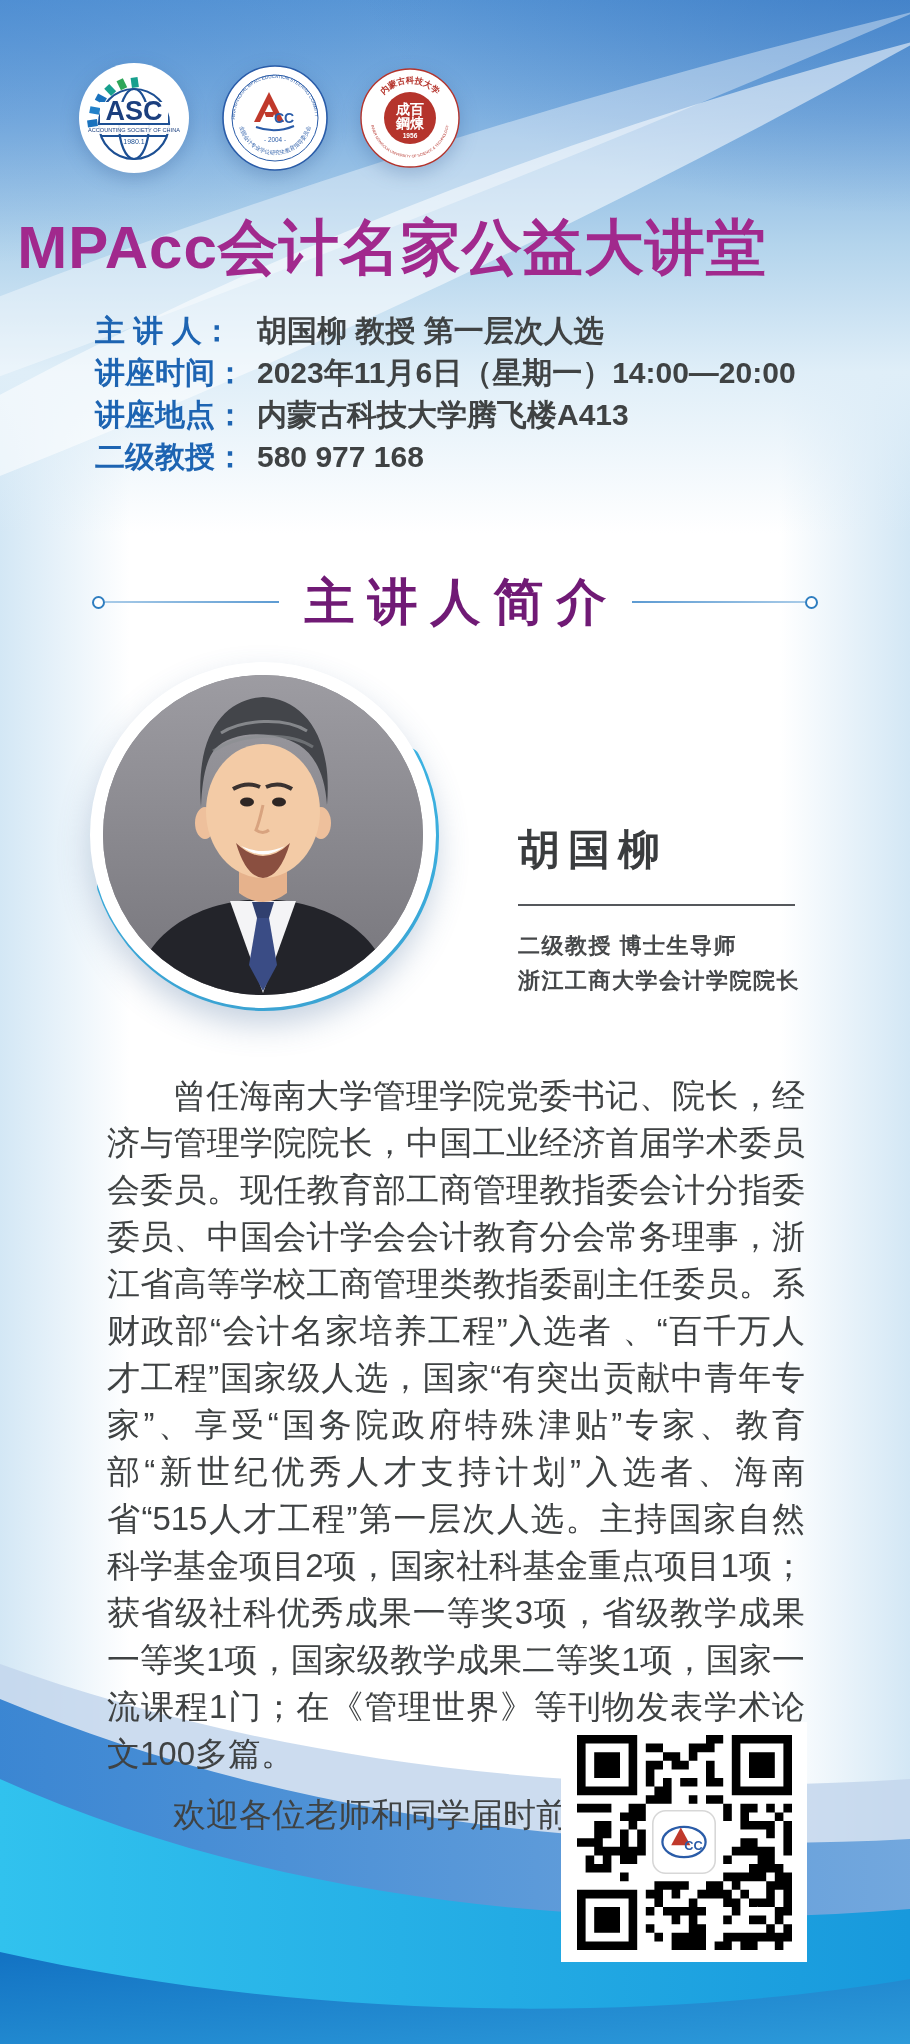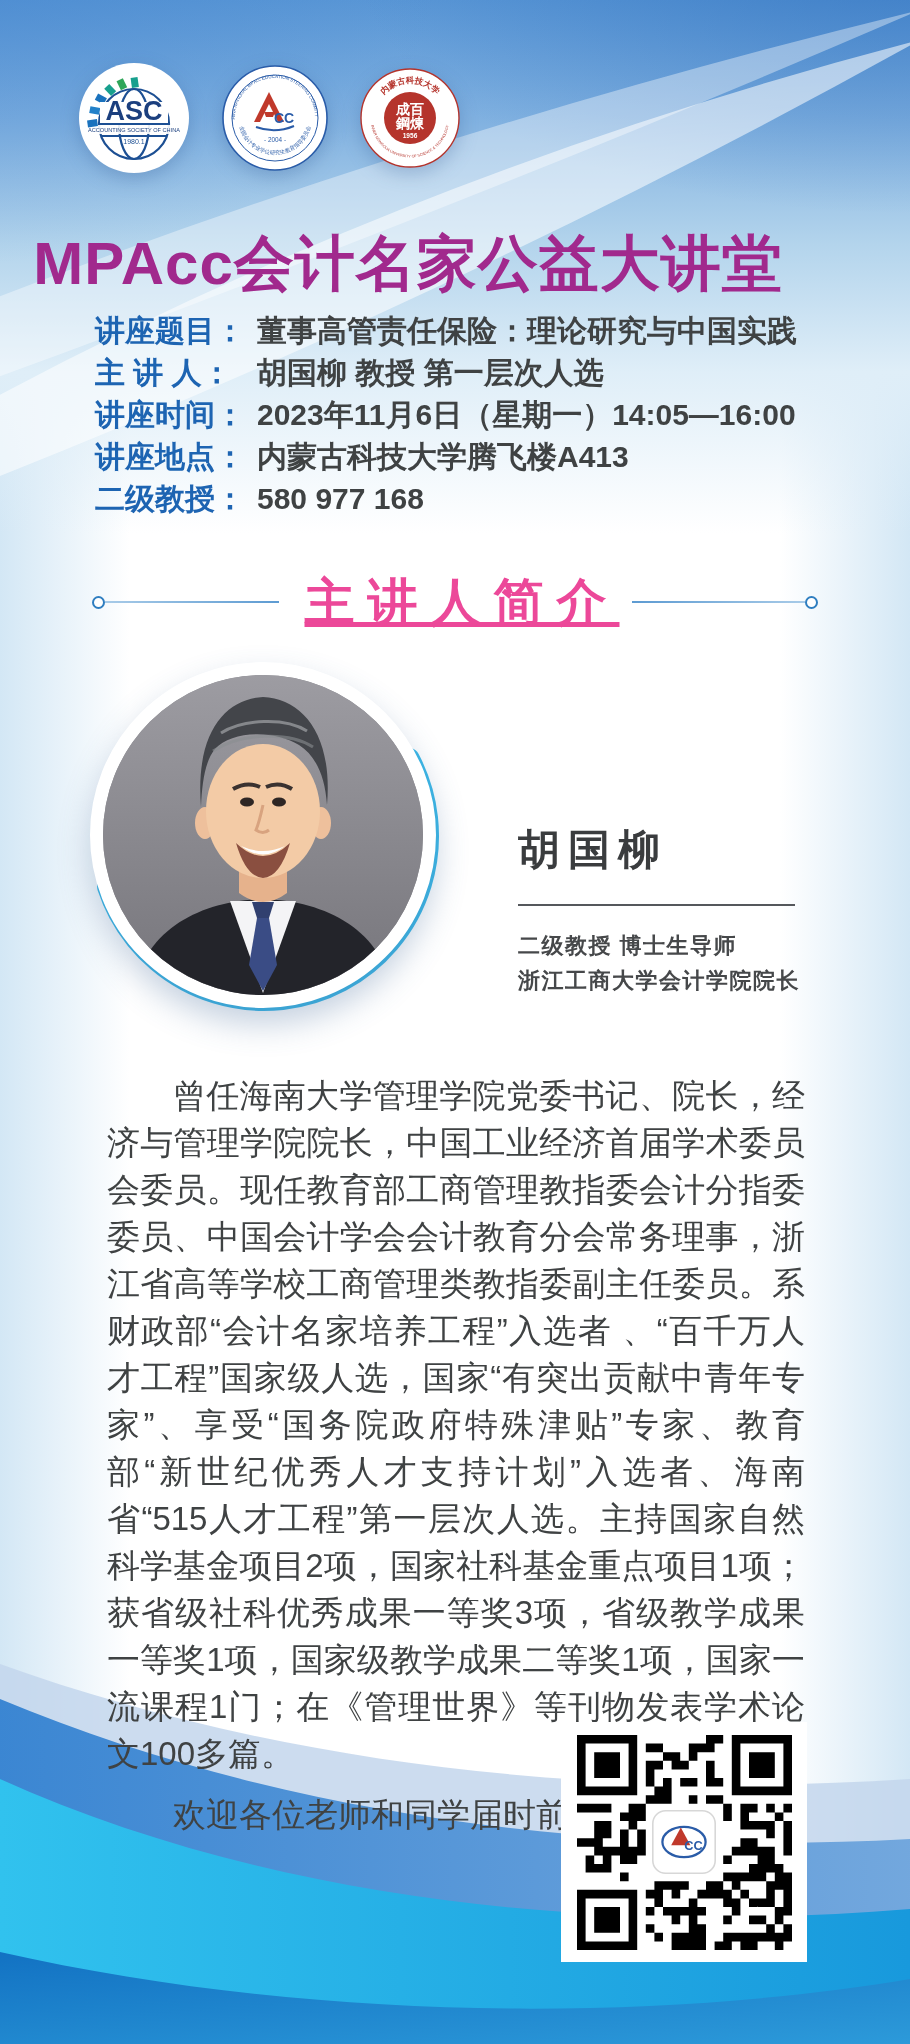--- a/index.html
+++ b/index.html
@@ -16,37 +16,37 @@
       radial-gradient(820px 480px at -6% -4%, rgba(64,130,205,.45), rgba(64,130,205,0) 60%),
       linear-gradient(180deg,#5a97d6 0%,#7fb0e0 20%,#b3d4ec 42%,#dfeef8 64%,rgba(255,255,255,0) 92%);}
   .bg-top svg,.bg-bottom svg{position:absolute;inset:0;width:100%;height:100%;}
   .bg-bottom{position:absolute;bottom:0;left:0;width:910px;height:520px;}
 
   
   .logos{position:absolute;top:62px;left:78px;display:flex;align-items:center;gap:32px;}
   .logo{filter:drop-shadow(0 6px 9px rgba(30,70,130,.25));line-height:0;}
 
   
-  .title{position:absolute;top:208px;left:0;width:784px;margin:16px;text-align:center;
+  .title{position:absolute;top:208px;left:0;width:784px;margin:0;text-align:center;
          font-size:60px;font-weight:bold;color:#A1298D;letter-spacing:1px;}
 
   
   .info{position:absolute;top:310px;left:95px;}
   .info-row{display:flex;align-items:center;height:42px;font-size:30px;white-space:nowrap;}
   .info-label{width:162px;color:#1D64B2;font-weight:bold;flex:none;}
   .info-value{color:#3F4243;font-weight:bold;}
 
   
   .section-head{position:absolute;top:570px;left:92px;right:92px;height:64px;
                 display:flex;align-items:center;}
   .sh-dot{width:9px;height:9px;border:2px solid #2F7EC0;border-radius:50%;flex:none;background:#fff;}
   .sh-line{flex:1;height:2px;background:linear-gradient(90deg,#a8cbe8,#5d9bd2);}
   .sh-line.r{background:linear-gradient(90deg,#5d9bd2,#a8cbe8);}
-  .sh-text{font-size:50px;font-weight:bold;color:#ec4899;letter-spacing:13px;
-           margin:0 12px 0 26px;white-space:nowrap;text-decoration:underline;}
+  .sh-text{font-size:50px;font-weight:bold;color:#701a75;letter-spacing:13px;
+           margin:0 12px 0 26px;white-space:nowrap;}
 
   
   .photo-wrap{position:absolute;left:84px;top:656px;width:360px;height:360px;}
   .photo-wrap .arc{position:absolute;inset:0;width:100%;height:100%;}
   .photo{position:absolute;left:6px;top:6px;width:320px;height:320px;border-radius:50%;
          border:13px solid #ffffff;overflow:hidden;background:#8a8a90;
          box-shadow:0 16px 32px rgba(60,100,150,.30);}
   .photo svg{display:block;width:100%;height:100%;}
   .speaker-info{position:absolute;left:518px;top:822px;}
   .sp-name{font-size:42px;font-weight:bold;color:#3A3C3E;letter-spacing:8px;}
@@ -173,30 +173,26 @@
         <text x="50" y="60" font-size="14" font-weight="bold" fill="#ffffff" text-anchor="middle">鋼煉</text>
         <text x="50" y="70" font-size="6.6" font-weight="bold" fill="#ffffff" text-anchor="middle">1956</text>
       </svg>
     </div>
   </div>
 
   <h1 class="title">MPAcc会计名家公益大讲堂</h1>
 
   <div class="info">
     <div class="info-row">
-      <span class="info-label">讲座题目：</span>
-      <span class="info-value">董事高管责任保险：理论研究与中国实践</span>
-    </div>
-    <div class="info-row">
       <span class="info-label">主 讲 人：</span>
       <span class="info-value">胡国柳 教授  第一层次人选</span>
     </div>
     <div class="info-row">
       <span class="info-label">讲座时间：</span>
-      <span class="info-value">2023年11月6日（星期一）14:05—16:00</span>
+      <span class="info-value">2023年11月6日（星期一）14:00—20:00</span>
     </div>
     <div class="info-row">
       <span class="info-label">讲座地点：</span>
       <span class="info-value">内蒙古科技大学腾飞楼A413</span>
     </div>
     <div class="info-row">
       <span class="info-label">二级教授：</span>
       <span class="info-value">580 977 168</span>
     </div>
   </div>

